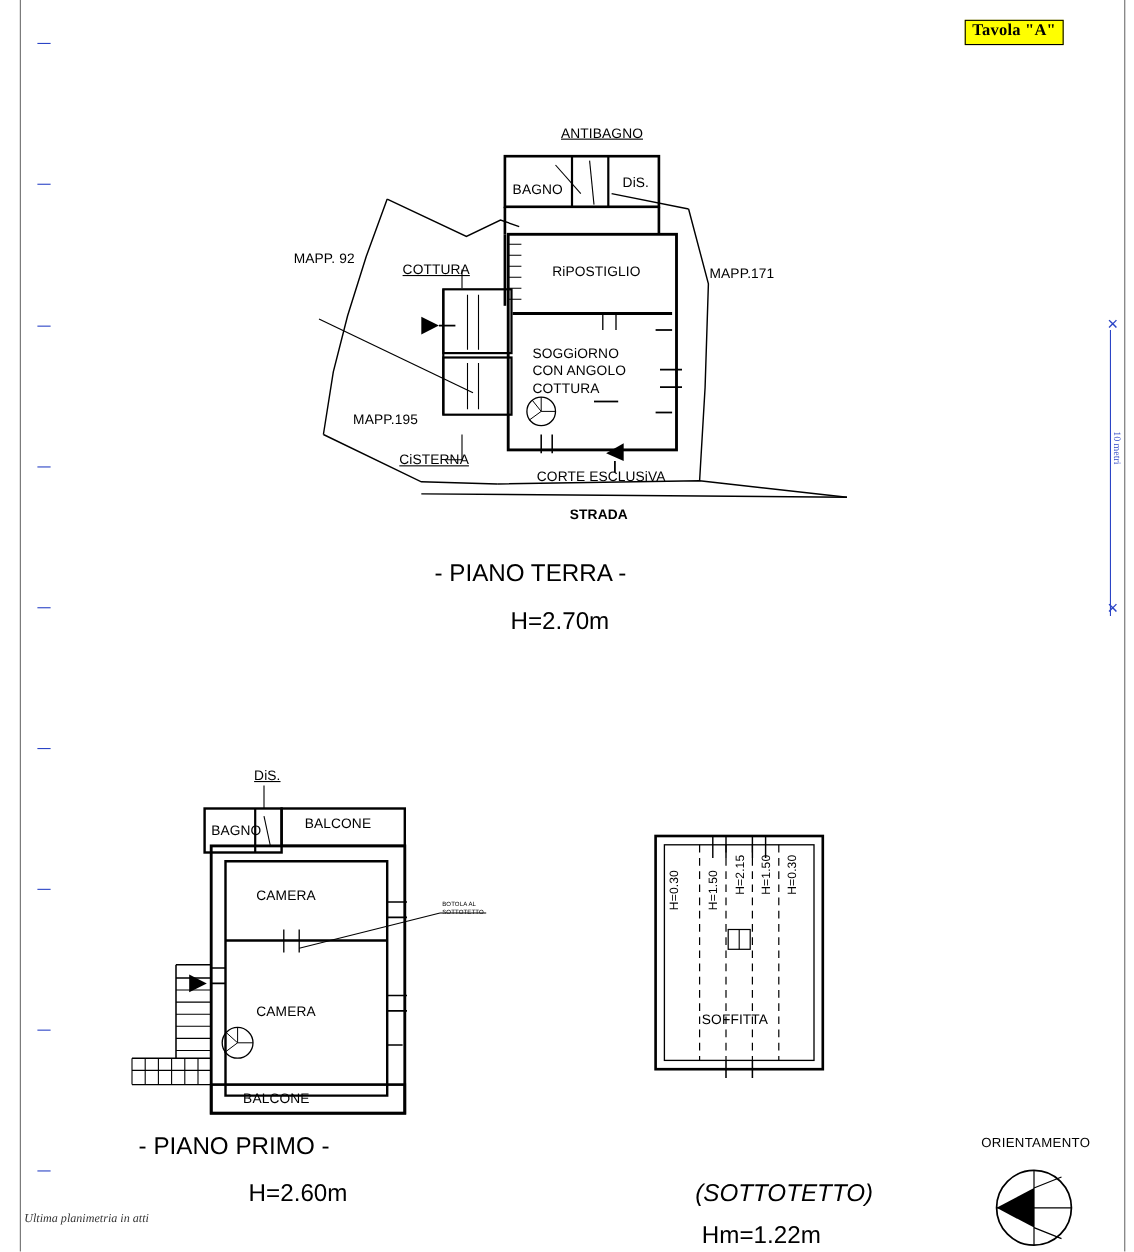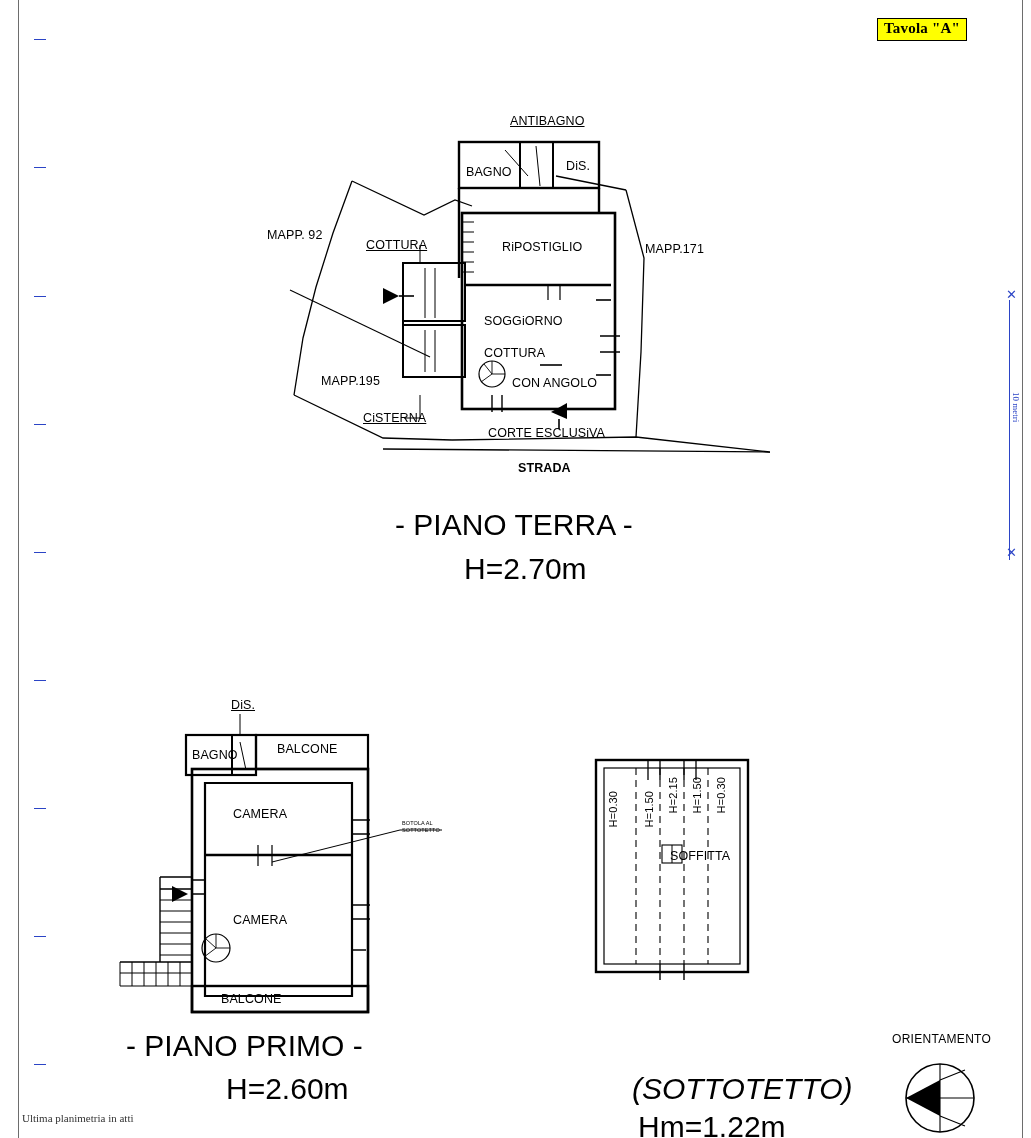--- a/index.html
+++ b/index.html
@@ -79,31 +79,32 @@
   .lbl.u { text-decoration: underline; }
   .lbl.sm { font-size: 11px; }
   .lbl.xs { font-size: 5.5px; line-height: 6px; white-space: normal; }
   .lbl.rot {
     writing-mode: vertical-rl;
     text-orientation: mixed;
     transform: rotate(180deg);
   }
 
   .caption {
-    font-size: 30px;
+    font-size: 22px;
     white-space: nowrap;
   }
 
   .svgwrap { position:absolute; left:0; top:0; width:1031px; height:1138px; pointer-events:none; }
 
   .footnote {
-    left: 22px; bottom: 14px;
+    left: 22px; bottom: 24px;
     font-size: 11px;
     font-family: "Liberation Serif", serif;
     color: #333;
+    font-style: italic;
   }
 
   .orient-label {
     font-size: 12px;
     letter-spacing: .3px;
   }
 </style>
 </head>
 <body>
 
@@ -251,21 +252,21 @@
       <polygon points="906,1098 940,1080 940,1116" fill="#000" stroke="none"></polygon>
       <path d="M940 1080 L965 1070 M940 1116 L965 1126" stroke-width="1.1"></path>
     </g>
   </svg>
 
   <div class="abs lbl u" style="left:510px; top:114px;">ANTIBAGNO</div>
   <div class="abs lbl" style="left:466px; top:165px;">BAGNO</div>
   <div class="abs lbl" style="left:566px; top:159px;">DiS.</div>
   <div class="abs lbl" style="left:502px; top:240px;">RiPOSTIGLIO</div>
   <div class="abs lbl" style="left:484px; top:314px;">SOGGiORNO</div>
-  <div class="abs lbl" style="left:512px; top:330px;margin-top:46px;">CON ANGOLO</div>
+  <div class="abs lbl" style="left:484px; top:330px;">CON ANGOLO</div>
   <div class="abs lbl" style="left:484px; top:346px;">COTTURA</div>
   <div class="abs lbl u" style="left:366px; top:238px;">COTTURA</div>
   <div class="abs lbl u" style="left:363px; top:411px;">CiSTERNA</div>
 
   <div class="abs lbl" style="left:267px; top:228px;">MAPP. 92</div>
   <div class="abs lbl" style="left:645px; top:242px;">MAPP.171</div>
   <div class="abs lbl" style="left:321px; top:374px;">MAPP.195</div>
   <div class="abs lbl" style="left:488px; top:426px;">CORTE ESCLUSiVA</div>
   <div class="abs lbl" style="left:518px; top:461px;font-weight:bold;">STRADA</div>
 
@@ -283,21 +284,21 @@
   <div class="abs lbl xs" style="left:402px; top:827px; width:48px;">SOTTOTETTO</div>
 
   <div class="abs caption" style="left:126px; top:1029px;">- PIANO PRIMO -</div>
   <div class="abs caption" style="left:226px; top:1072px;">H=2.60m</div>
 
   <div class="abs lbl sm rot" style="left:607px; top:791px;">H=0.30</div>
   <div class="abs lbl sm rot" style="left:643px; top:791px;">H=1.50</div>
   <div class="abs lbl sm rot" style="left:667px; top:777px;">H=2.15</div>
   <div class="abs lbl sm rot" style="left:691px; top:777px;">H=1.50</div>
   <div class="abs lbl sm rot" style="left:715px; top:777px;">H=0.30</div>
-  <div class="abs lbl" style="left:638px; top:849px;margin-left:32px;">SOFFITTA</div>
+  <div class="abs lbl" style="left:638px; top:920px;">SOFFITTA</div>
 
   <div class="abs caption" style="left:632px; top:1072px;font-style:italic;">(SOTTOTETTO)</div>
   <div class="abs caption" style="left:638px; top:1110px;">Hm=1.22m</div>
 
   <div class="abs orient-label" style="left:892px; top:1032px;">ORIENTAMENTO</div>
 
   <div class="abs footnote">Ultima planimetria in atti</div>
 
 </div>
 

